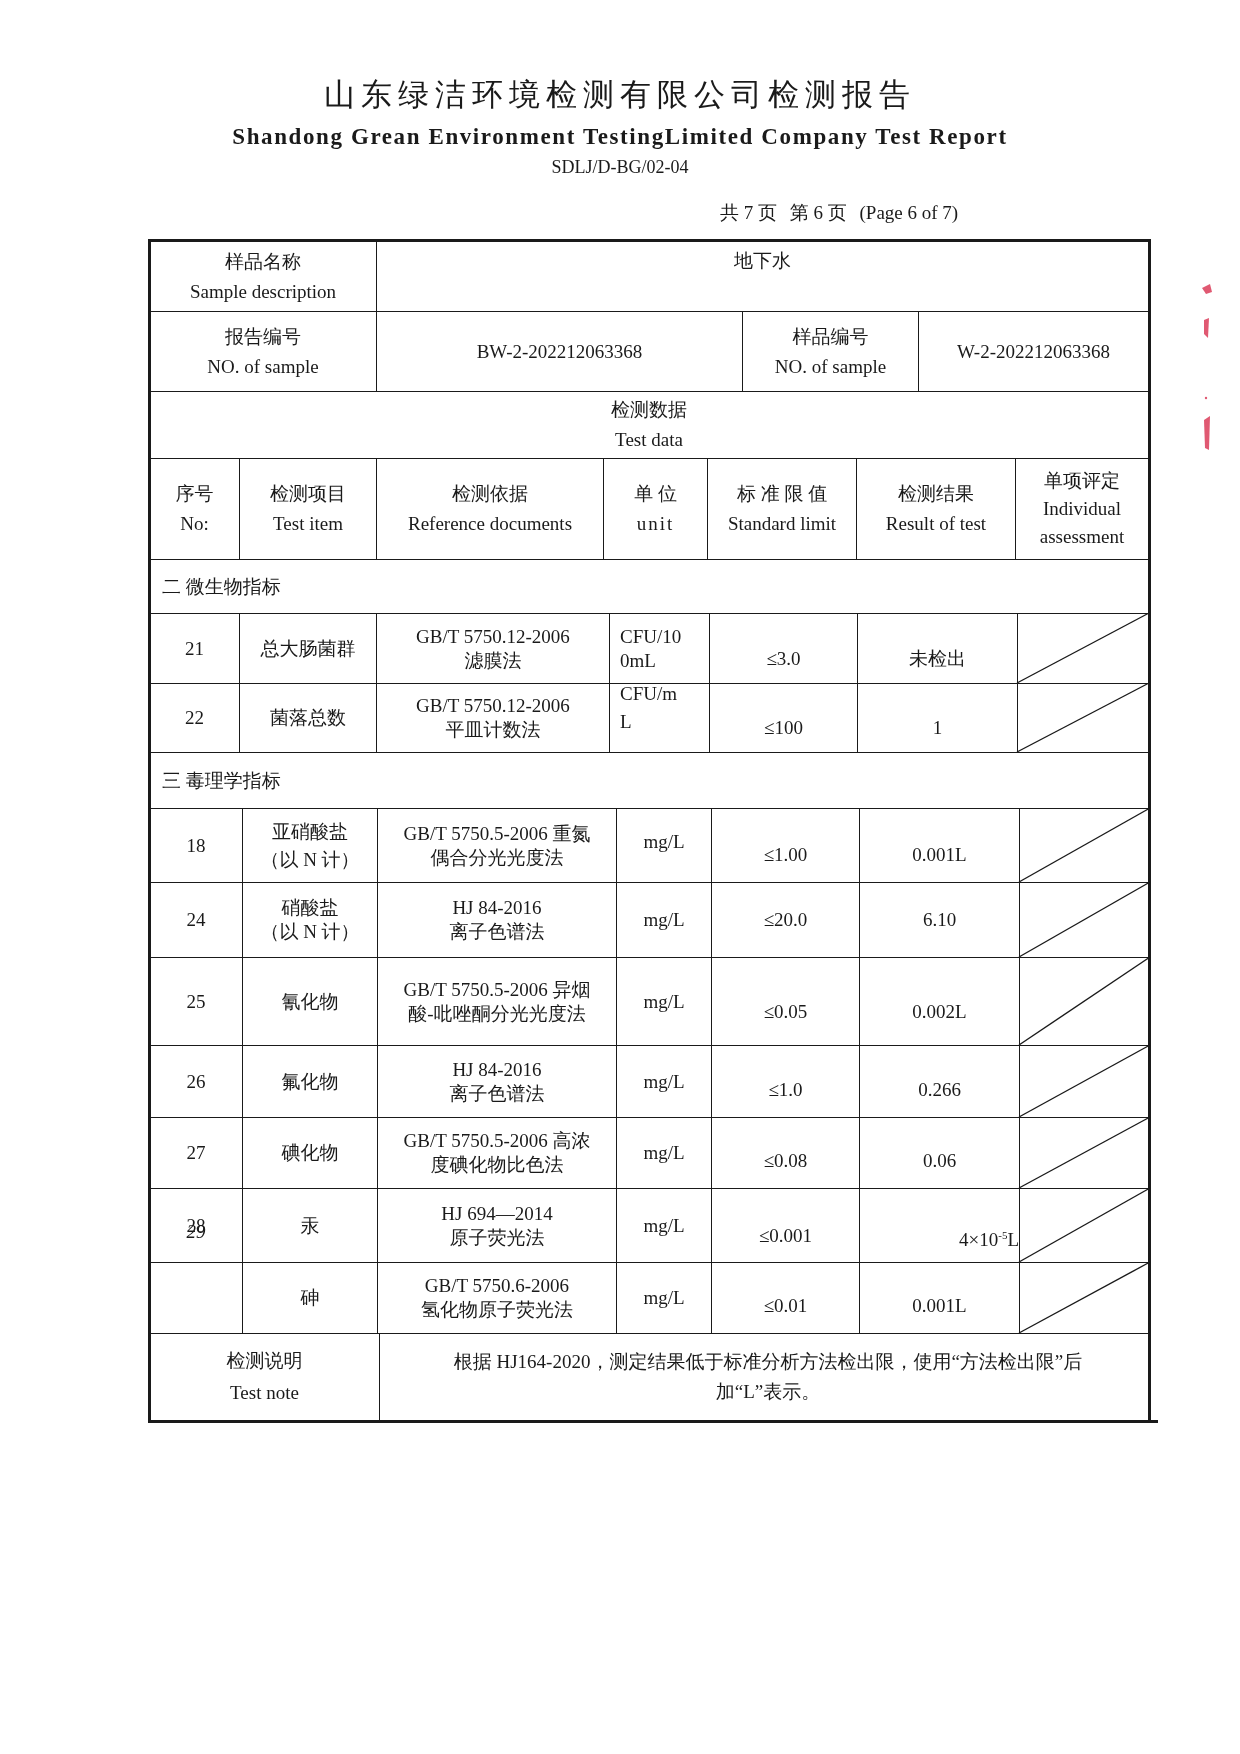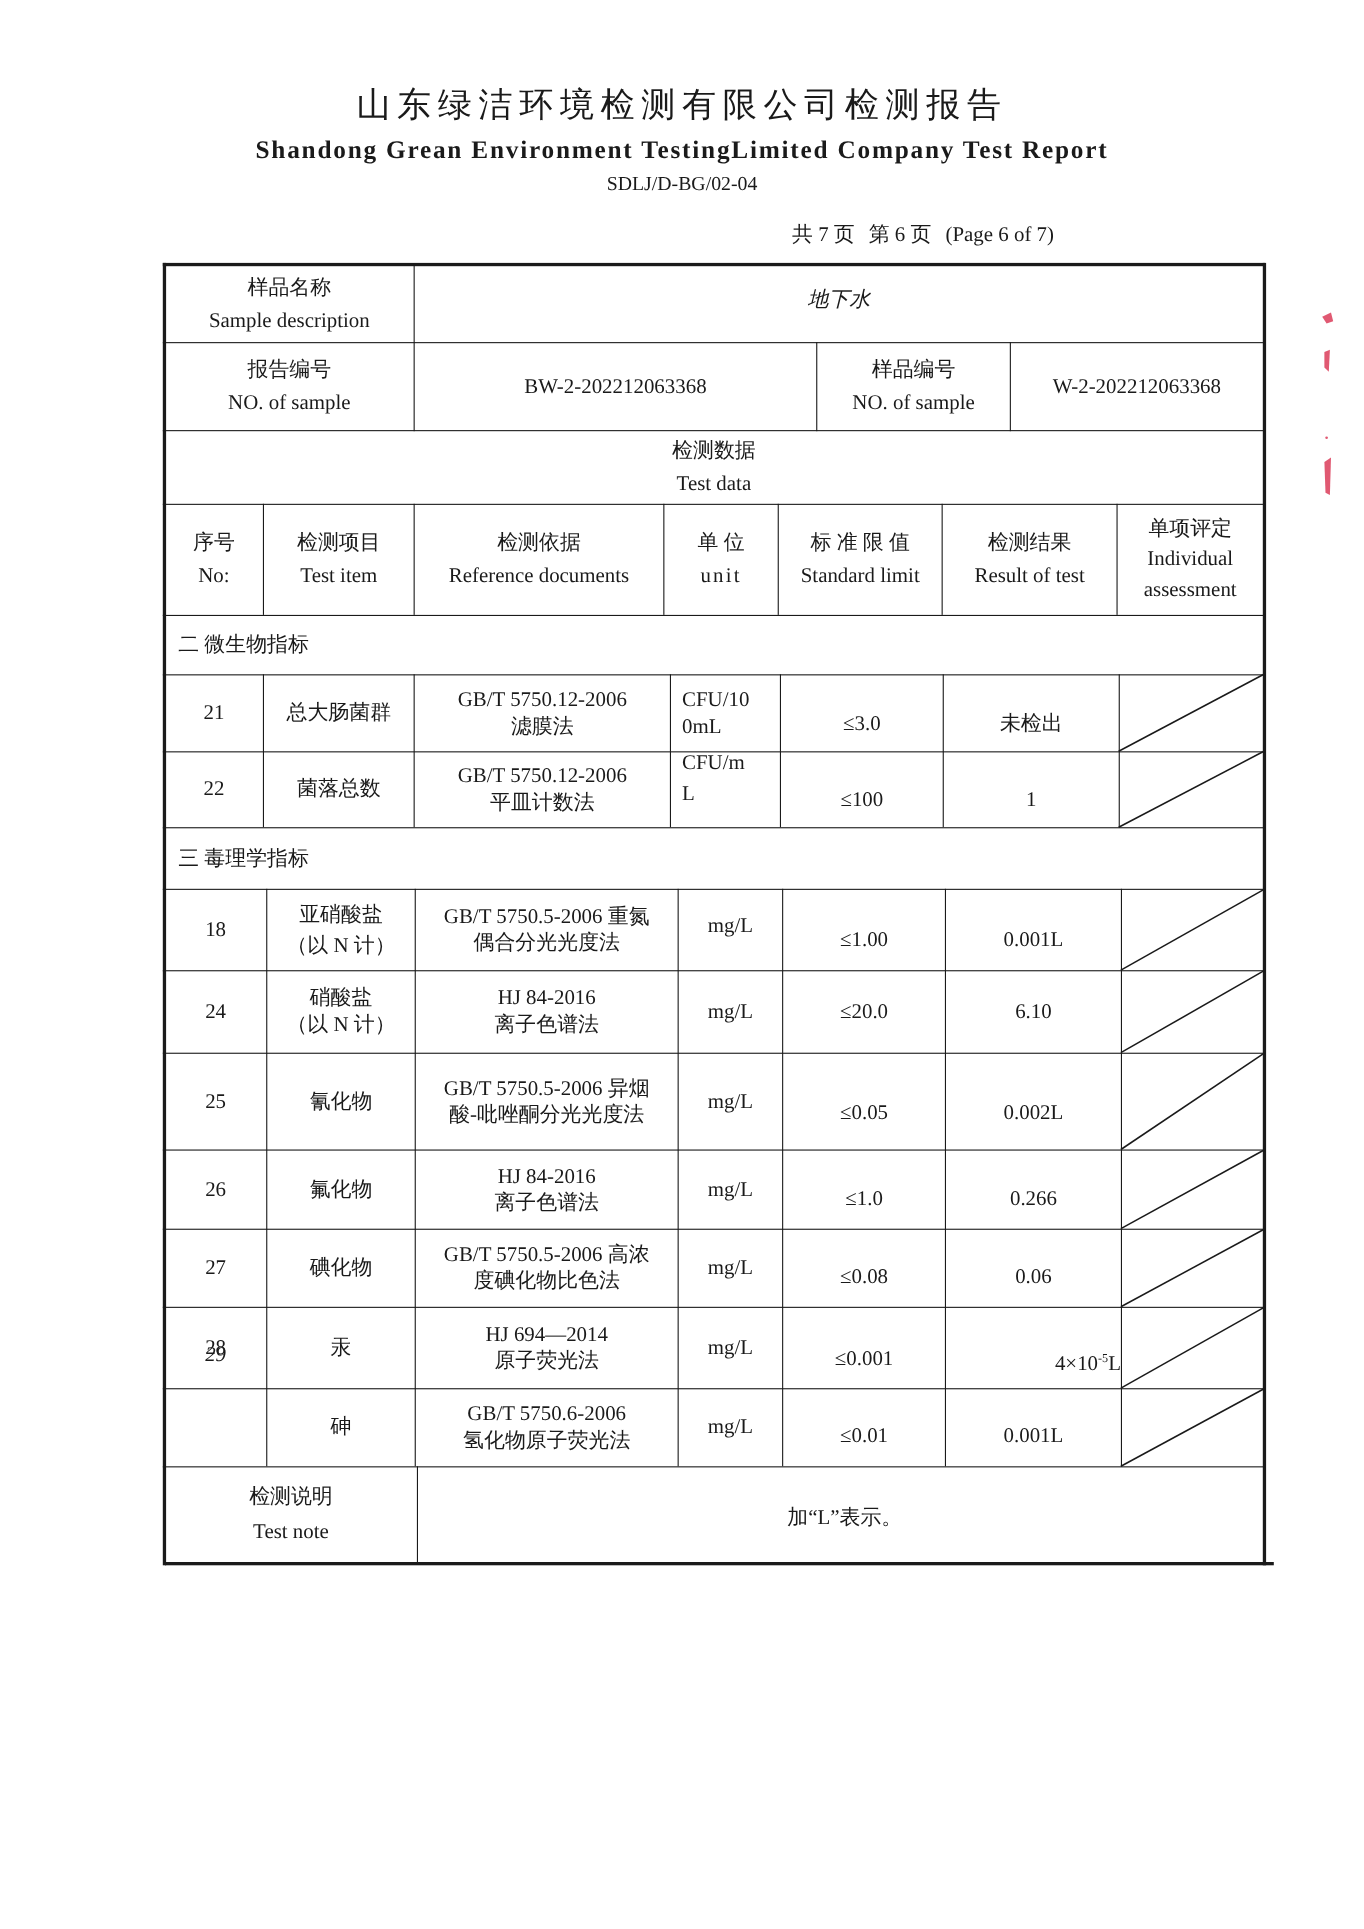--- a/index.html
+++ b/index.html
@@ -110,21 +110,21 @@
       <line x1="1019" y1="1262" x2="1150" y2="1188"></line>
       <line x1="1019" y1="1333" x2="1150" y2="1262"></line>
     </g>
   </svg>
 </div>
 
 <div class="cell" style="left:150px;top:242px;width:226px;height:69px;">
   <span>样品名称</span>
   <span class="sub" style="margin-top:6px;">Sample description</span>
 </div>
-<div class="cell" style="left:377px;top:238px;width:771px;height:69px;font-style:italic;">地下水</div>
+<div class="cell" style="left:377px;top:226px;width:771px;height:69px;">地下水</div>
 
 <div class="cell" style="left:150px;top:312px;width:226px;height:79px;">
   <span>报告编号</span>
   <span class="sub" style="margin-top:6px;">NO. of sample</span>
 </div>
 <div class="cell" style="left:377px;top:312px;width:365px;height:79px;">BW-2-202212063368</div>
 <div class="cell" style="left:743px;top:312px;width:175px;height:79px;">
   <span>样品编号</span>
   <span class="sub" style="margin-top:6px;">NO. of sample</span>
 </div>
@@ -289,20 +289,21 @@
   <div class="cell" style="left:617px;top:1263px;width:94px;height:70px;">mg/L</div>
   <div class="cell" style="left:712px;top:1271px;width:147px;height:70px;">≤0.01</div>
   <div class="cell" style="left:860px;top:1271px;width:159px;height:70px;">0.001L</div>
 </div>
 
 <div class="cell" style="left:150px;top:1334px;width:229px;height:86px;">
   <span>检测说明</span>
   <span style="margin-top:8px;">Test note</span>
 </div>
 <div class="cell" style="left:380px;top:1334px;width:776px;height:86px;">
+  <span>根据 HJ164-2020，测定结果低于标准分析方法检出限，使用“方法检出限”后</span>
   <span style="margin-top:6px;">加“L”表示。</span>
 </div>
 
 <svg class="stamp" width="14" height="200">
   <g fill="#d9304f" opacity="0.8">
     <path d="M2 8 L10 4 L12 12 L6 14 Z"></path>
     <path d="M4 40 L9 38 L8 58 L4 54 Z"></path>
     <circle cx="6" cy="118" r="1.2"></circle>
     <path d="M4 140 L10 136 L9 170 L5 168 Z"></path>
   </g>

